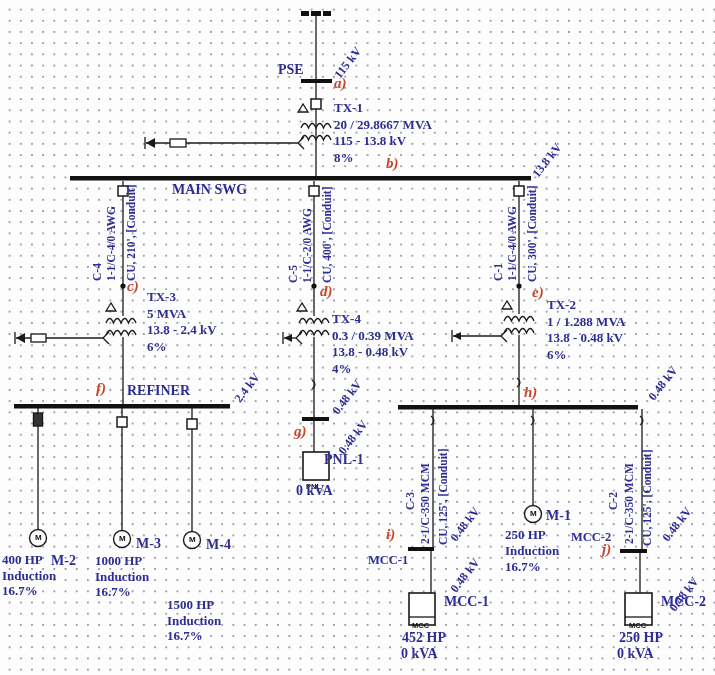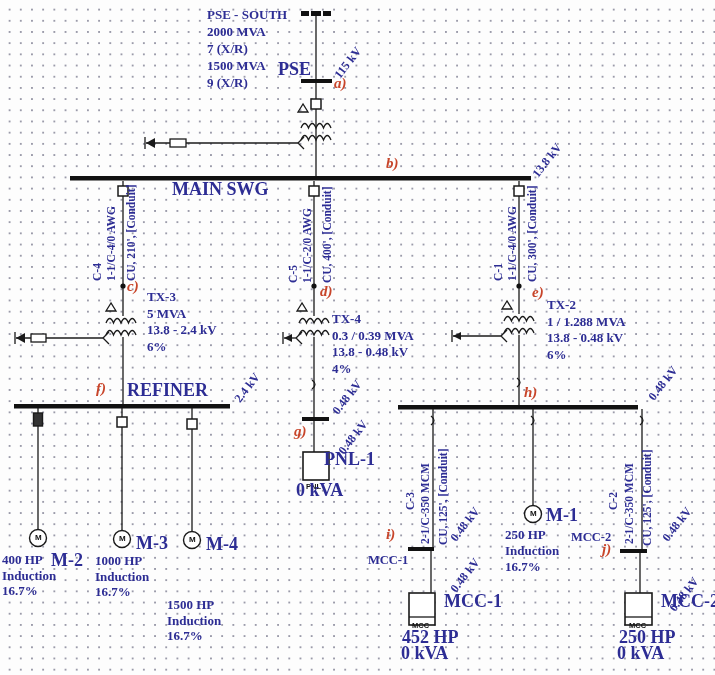--- a/index.html
+++ b/index.html
@@ -5,21 +5,21 @@
   html,body{margin:0;padding:0;background:#fff;}
   #stage{
     position:relative;width:715px;height:675px;overflow:hidden;
     background-color:#fdfdfd;
     background-image:radial-gradient(circle,#9b9baa 1px,transparent 1.3px);
     background-size:11.2px 11.2px;
     background-position:4px 4px;
     font-family:"Liberation Serif",serif;
   }
   #wires{position:absolute;left:0;top:0;}
-  .lbl{position:absolute;color:#2d2d94;font-weight:bold;font-size:18px;line-height:15px;white-space:nowrap;}
+  .lbl{position:absolute;color:#2d2d94;font-weight:bold;font-size:14px;line-height:15px;white-space:nowrap;}
   .blk{position:absolute;color:#2d2d94;font-weight:bold;font-size:13px;line-height:16.5px;white-space:nowrap;}
   .blk div{white-space:nowrap;}
   .sm{font-size:12.5px;line-height:15.5px;}
   .vtext{position:absolute;color:#2d2d94;font-weight:bold;font-size:11.5px;line-height:12px;
          white-space:nowrap;transform-origin:0 0;transform:rotate(-90deg);}
   .diag{position:absolute;color:#2d2d94;font-weight:bold;font-size:12px;line-height:12px;
         white-space:nowrap;transform-origin:0 0;transform:rotate(-52deg);}
   .mk{position:absolute;color:#c8452a;font-weight:bold;font-style:italic;font-size:15px;line-height:15px;
       white-space:nowrap;font-family:"Liberation Serif",serif;}
   .boxlbl{position:absolute;color:#111;font-weight:bold;font-family:"Liberation Sans",sans-serif;
@@ -143,31 +143,30 @@
       <path d="M640 416 q6 4.5 0 9"></path>
       <rect x="620" y="549" width="27" height="4" fill="#111" stroke="none"></rect>
       <line x1="640" y1="553" x2="640" y2="593"></line>
       <g>
         <rect x="625" y="593" width="27" height="32" fill="#fff" stroke-width="1.6"></rect>
         <line x1="625" y1="617" x2="652" y2="617"></line>
       </g>
     </g>
   </svg>
 
-  <div class="blk" style="left:207px;top:6px;line-height:17px;">
-    <div>PSE - SOUTH</div>
-    <div>2000 MVA</div>
-    <div>7 (X/R)</div>
-    <div>1500 MVA</div>
-    <div>9 (X/R)</div>
-  </div>
   <div class="lbl" style="left:278px;top:62px;">PSE</div>
   <div class="diag" style="left:332px;top:73px;">115 kV</div>
   <div class="mk" style="left:334px;top:76px;">a)</div>
 
+  <div class="blk" style="left:334px;top:100px;">
+    <div>TX-1</div>
+    <div>20 / 29.8667 MVA</div>
+    <div>115 - 13.8 kV</div>
+    <div>8%</div>
+  </div>
   <div class="mk" style="left:386px;top:156px;">b)</div>
 
   <div class="lbl" style="left:172px;top:182px;">MAIN SWG</div>
   <div class="diag" style="left:530px;top:172px;">13.8 kV</div>
 
   <div class="vtext" style="left:91px;top:281px;">C-4</div>
   <div class="vtext" style="left:105px;top:281px;">1-1/C-4/0 AWG</div>
   <div class="vtext" style="left:125px;top:281px;">CU, 210', [Conduit]</div>
   <div class="mk" style="left:127px;top:279px;">c)</div>
 

